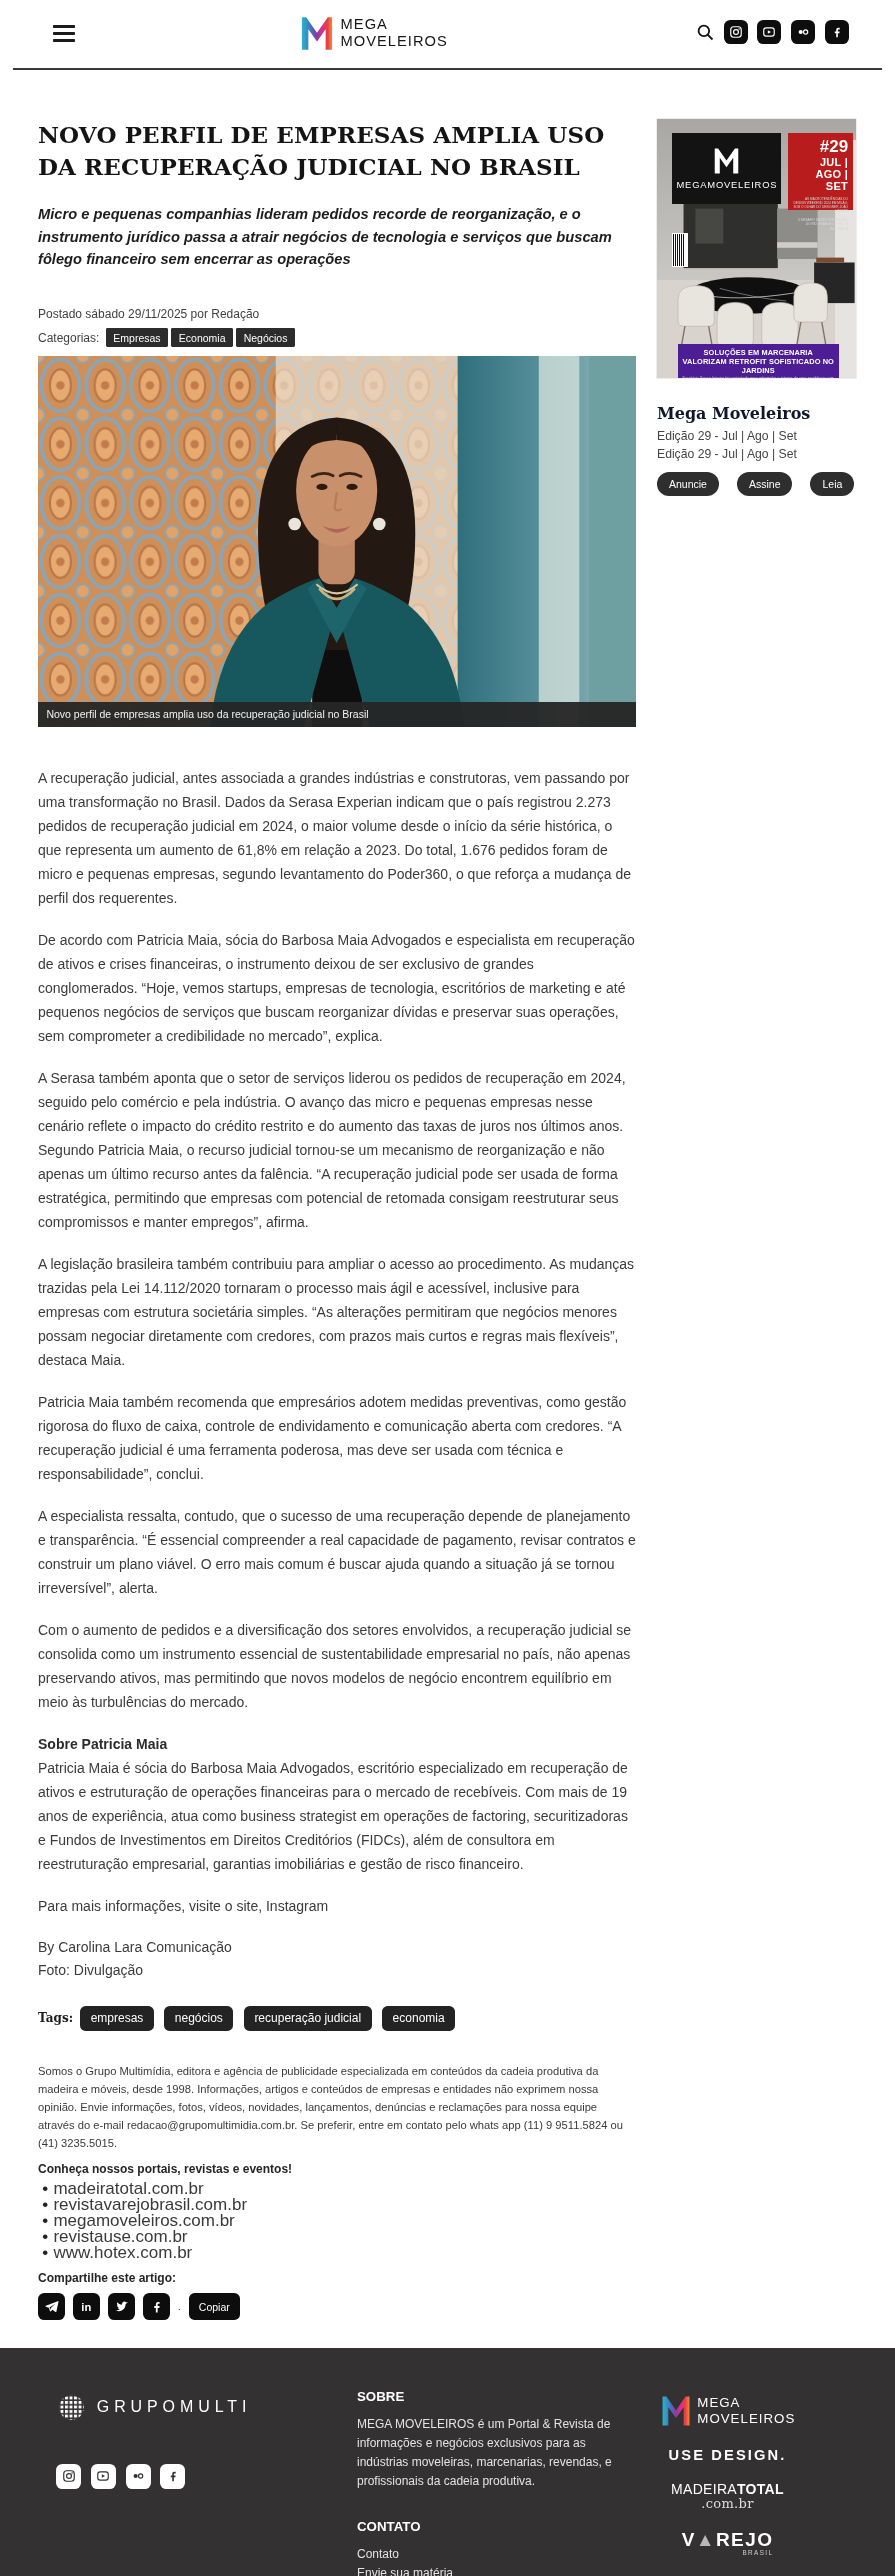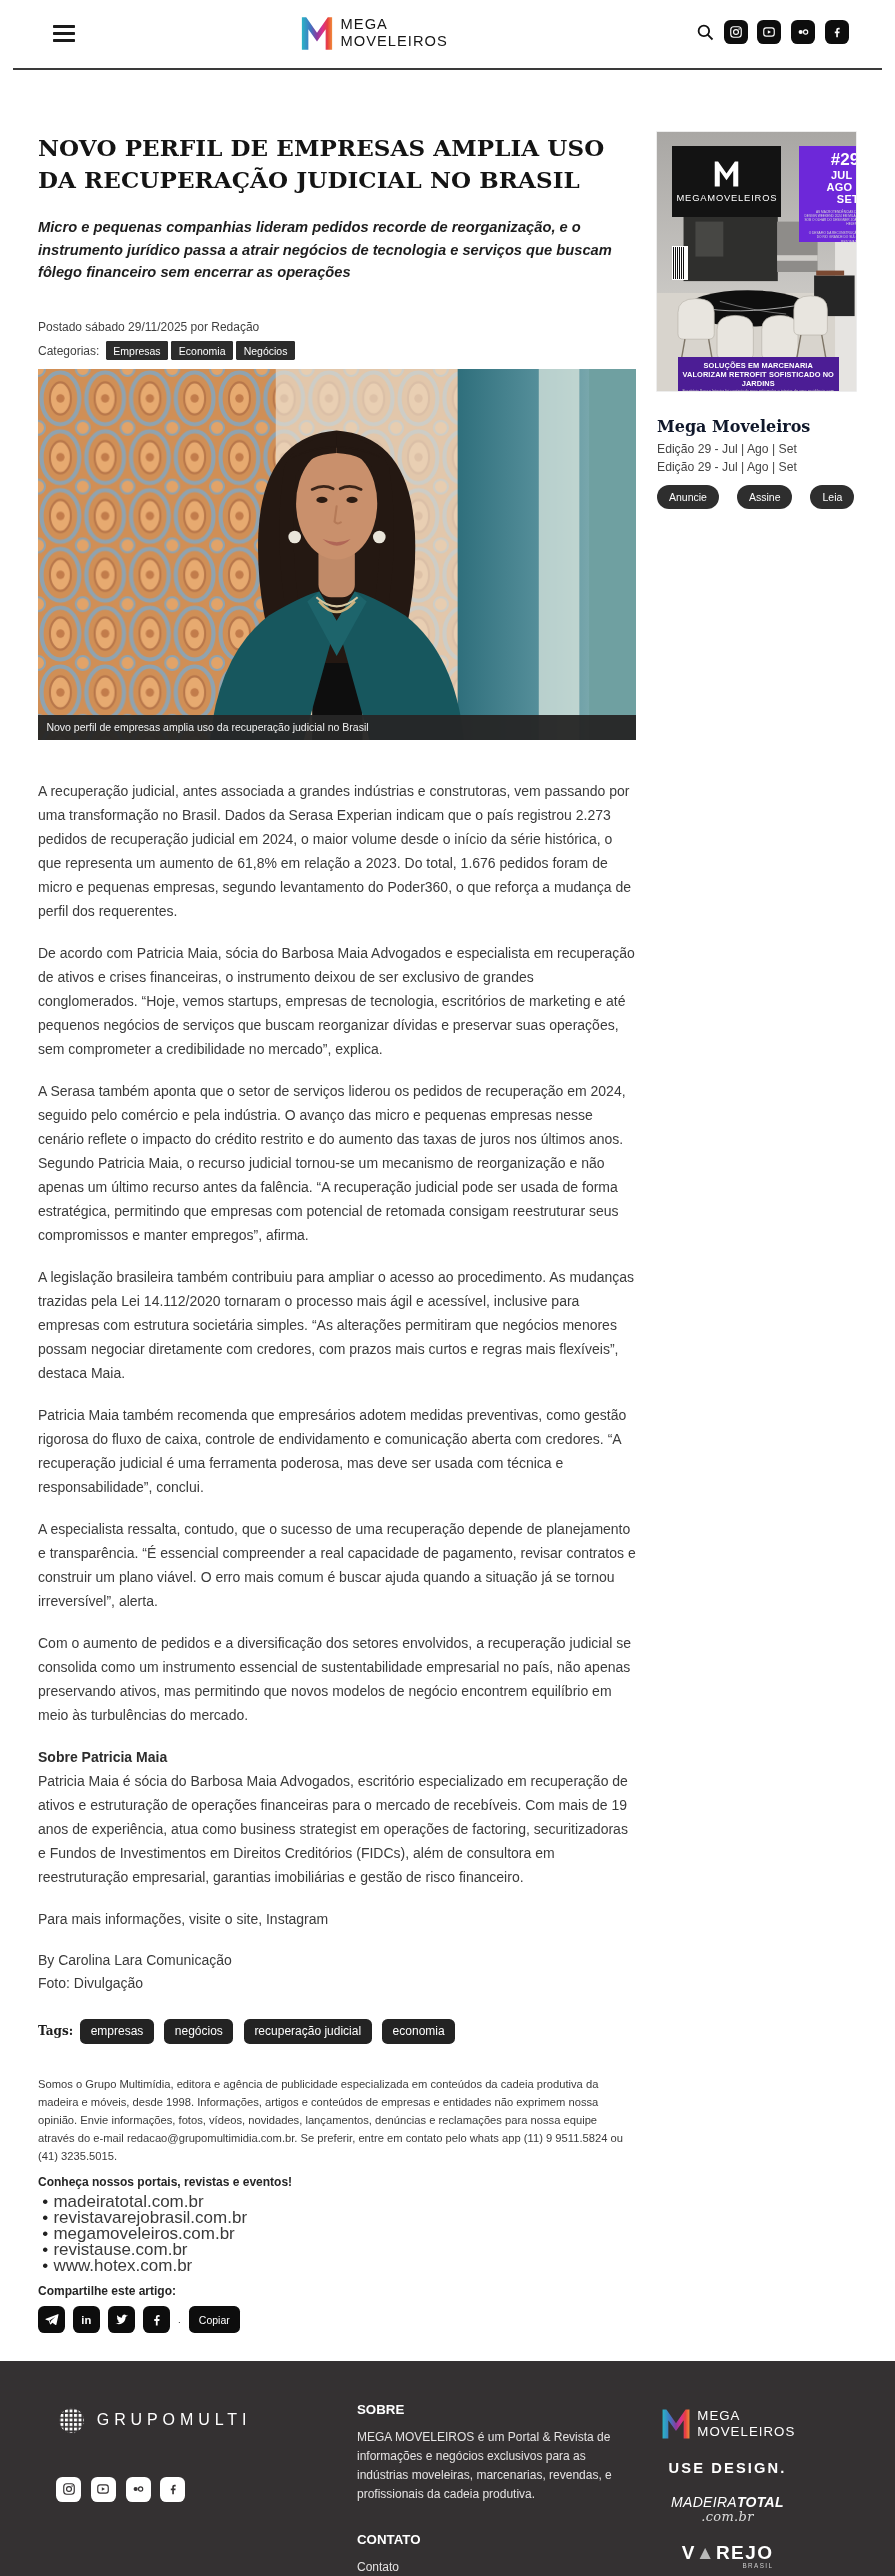--- a/index.html
+++ b/index.html
@@ -14,21 +14,21 @@
   .logo svg { width:36px; height:41px; }
   .logo-text { font-size:14.7px; letter-spacing:1px; color:#161616; line-height:17.5px; font-weight:400; }
   .header-actions { position:absolute; right:46px; top:19.6px; display:flex; align-items:center; gap:9.8px; }
   .search-btn { background:none; border:none; cursor:pointer; display:flex; }
   .search-btn svg { width:18px; height:18px; stroke:#111; fill:none; stroke-width:2.4; }
   .soc { width:24px; height:24px; background:#0d0d0d; border-radius:6.3px; display:flex; align-items:center; justify-content:center; border:none; cursor:pointer; }
   .soc svg { width:14px; height:14px; }
   .header-rule { height:2.1px; background:#3a3a3a; margin:0 12.6px; }
 
   
-  .content-row { display:flex; padding:62px 38px 28px 38px; gap:21px; }
+  .content-row { display:flex; padding:49px 38px 28px 38px; gap:21px; }
   article { width:598px; flex:0 0 598px; }
   aside { width:199px; flex:0 0 199px; }
 
   
   h1.title { font-family:"DejaVu Serif", serif; font-size:23px; line-height:31.5px; color:#141414; font-weight:700; letter-spacing:0.1px; }
   .subtitle { margin-top:21px; font-size:14.7px; line-height:22.4px; font-style:italic; font-weight:700; color:#1d1d1d; }
   .posted { margin-top:37px; font-size:12px; color:#3f3f3f; }
   .cats { margin-top:7px; display:flex; align-items:center; gap:3.5px; font-size:12px; color:#3f3f3f; }
   .cats .list { display:flex; gap:2.8px; margin-left:2.8px; }
   .cat-badge { background:#2c2c2c; color:#fff; font-size:10.5px; padding:3.5px 7.7px; border-radius:1.4px; cursor:pointer; }
@@ -63,21 +63,21 @@
   .share-sq .in-txt { color:#fff; font-weight:800; font-size:11.2px; font-family:"Liberation Sans",sans-serif; }
   .share-dot { color:#333; font-size:9.8px; }
   .copy-btn { background:#0d0d0d; color:#fff; border:none; border-radius:5.6px; height:26.6px; padding:0 9.8px; font-size:10.5px; cursor:pointer; }
 
   
   .cover { position:relative; width:199px; height:259px; background:#dcdad6; overflow:hidden; box-shadow:0 0 0 0.7px #e5e5e5; }
   .cover > svg { position:absolute; inset:0; width:100%; height:100%; }
   .cover-logo-box { position:absolute; left:15.4px; top:14px; width:109px; height:71px; background:#131313; display:flex; flex-direction:column; align-items:center; justify-content:center; gap:3.5px; }
   .cover-logo-box svg { width:31px; height:28px; }
   .cover-logo-box .t { color:#fff; font-size:9.4px; letter-spacing:0.8px; font-weight:400; }
-  .cover-issue-box { position:absolute; left:142px; top:14px; width:65px; height:96px; background:#6d28d9; color:#fff; text-align:right; padding:4.9px 4.9px 2.8px; }
+  .cover-issue-box { position:absolute; left:131px; top:14px; width:65px; height:77px; background:#b91c1c; color:#fff; text-align:right; padding:4.9px 4.9px 2.8px; }
   .cover-issue-box .num { font-size:17px; font-weight:800; line-height:17px; }
   .cover-issue-box .months { font-size:11px; font-weight:700; letter-spacing:0.3px; margin-top:0.7px; }
   .cover-issue-box .tz { font-size:3.2px; line-height:4.2px; color:#d8d8d8; margin-top:4.9px; }
   .cover-barcode { position:absolute; left:15.4px; top:114px; width:16px; height:34px; background:repeating-linear-gradient(90deg,#111 0 0.7px,#fff 0.7px 2.1px); border:1.4px solid #fff; }
   .cover-banner { position:absolute; left:21px; right:17.5px; top:225px; background:#4c1d95; color:#fff; text-align:center; padding:3.5px 4.2px 2.8px; }
   .cover-banner .h { font-size:7.4px; font-weight:700; line-height:9px; letter-spacing:0.1px; }
   .cover-banner .s { font-size:3.9px; line-height:4.9px; color:#c9c9c9; margin-top:1.4px; }
 
   .aside-title { font-family:"DejaVu Serif", serif; font-size:16px; color:#0f172a; margin-top:26px; font-weight:700; }
   .ed-lines { margin-top:4.2px; }
@@ -96,21 +96,21 @@
   .f-mid { width:259px; }
   .f-h { font-size:13.3px; font-weight:700; color:#fff; margin-bottom:11.2px; }
   .f-about { font-size:12px; line-height:19px; color:#e4e2e2; }
   .f-contact { margin-top:28px; }
   .f-link { font-size:12px; line-height:19px; color:#e4e2e2; cursor:pointer; }
   .f-right { flex:1; display:flex; flex-direction:column; align-items:center; gap:18px; padding-top:4.2px; }
   .f-mega { display:flex; align-items:center; gap:5.6px; }
   .f-mega svg { width:32px; height:36px; }
   .f-mega .t { color:#fff; font-size:13.3px; letter-spacing:1px; line-height:16px; }
   .usedesign { color:#fff; font-size:14.7px; letter-spacing:2.1px; font-weight:700; }
-  .madeira { color:#fff; font-size:14px; letter-spacing:0.3px; position:relative;font-style:italic; }
+  .madeira { color:#fff; font-size:14px; letter-spacing:0.3px; position:relative; }
   .madeira b { font-weight:800; }
   .madeira .cbr { display:block; text-align:center; font-family:"DejaVu Serif", serif; font-size:13px; color:#ddd; margin-top:-1.4px; }
   .varejo { color:#fff; font-size:19px; font-weight:700; letter-spacing:1.4px; }
   .varejo .tri { color:#b9b9b9; }
   .varejo .sub { display:block; text-align:right; font-size:6.3px; letter-spacing:1.4px; color:#cfcfcf; font-weight:400; margin-top:-1.4px; }
 </style>
 </head>
 <body>
 
 <header>

